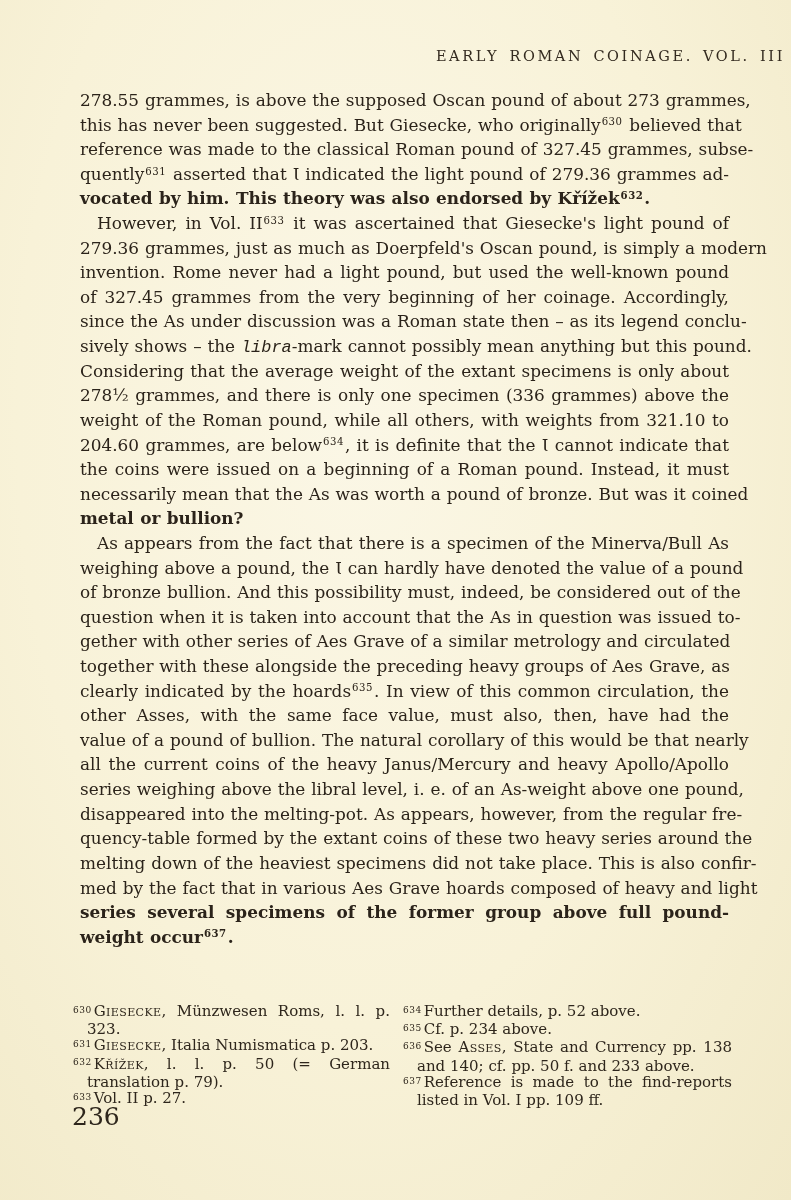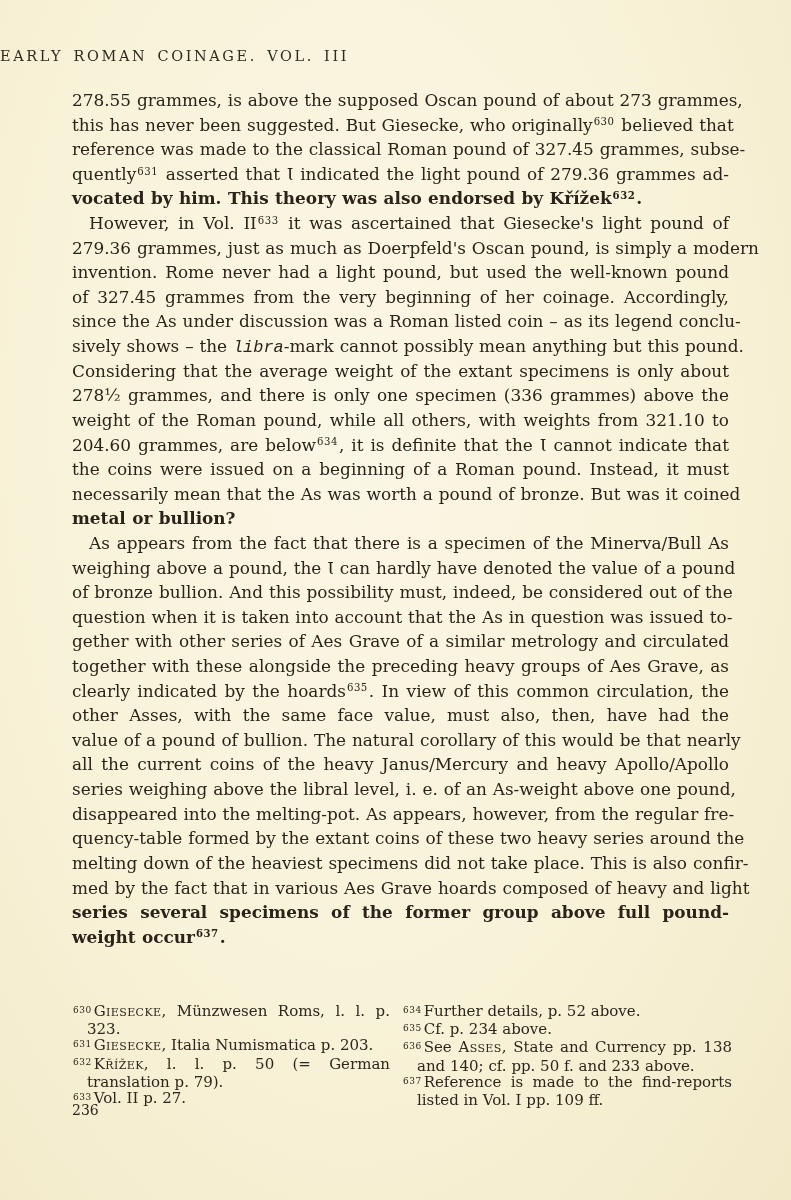--- a/index.html
+++ b/index.html
@@ -10,40 +10,41 @@
   .paper {
     position: relative;
     width: 791px; height: 1200px;
     background: radial-gradient(ellipse at 45% 35%, #fbf7e6 0%, #f8f2d8 55%, #f1e9c8 100%);
     font-family: "DejaVu Serif", "Liberation Serif", serif;
     color: #2b231a;
   }
   .running-header {
     position: absolute;
     top: 48px; left: 0; right: 6px;
-    text-align: left;
+    text-align: right;
     font-size: 14.5px;
     letter-spacing: 2.6px;
     word-spacing: 3px;
     color: #332a1f;
   }
   .text-block {
     position: absolute;
     top: 88px; left: 72px;
     width: 657px;
     font-size: 16.9px;
   }
   .para { margin: 0; }
   .line {
     line-height: 24.62px;
     height: 24.62px;
     white-space: nowrap;
     text-align: justify;
     text-align-last: justify;
     word-spacing: 0.5px;
+    margin-left: 8px;
   }
   .para .line.last {
     text-align-last: left;
     white-space: normal;
     font-weight: bold;
   }
   .para.indent .line:first-child { text-indent: 17px; }
   .it { font-style: italic; font-family: Liberation Mono, monospace; }
   .sc { font-variant: small-caps; letter-spacing: 0.4px; }
   .sup {
@@ -66,21 +67,21 @@
   .footnote {
     padding-left: 15px;
     text-indent: -15px;
     text-align: justify;
     color: #2e261c;
   }
   .footnote .sup { top: -0.35em; padding-right: 2px; }
   .page-number {
     position: absolute;
     top: 1102px; left: 72px;
-    font-size: 14px;
+    font-size: 25px;
     color: #2e261c;
   }
 </style>
 </head>
 <body>
 
 <div class="paper">
 
   <div class="running-header">EARLY ROMAN COINAGE. VOL. III</div>
 
@@ -90,21 +91,21 @@
         <div class="line">this has never been suggested. But Giesecke, who originally<span class="sup">630</span> believed that</div>
         <div class="line">reference was made to the classical Roman pound of 327.45 grammes, subse-</div>
         <div class="line">quently<span class="sup">631</span> asserted that Ɩ indicated the light pound of 279.36 grammes ad-</div>
         <div class="line last">vocated by him. This theory was also endorsed by Křížek<span class="sup">632</span>.</div>
       </div>
       <div class="para indent">
         <div class="line">However, in Vol. II<span class="sup">633</span> it was ascertained that Giesecke's light pound of</div>
         <div class="line">279.36 grammes, just as much as Doerpfeld's Oscan pound, is simply a modern</div>
         <div class="line">invention. Rome never had a light pound, but used the well-known pound</div>
         <div class="line">of 327.45 grammes from the very beginning of her coinage. Accordingly,</div>
-        <div class="line">since the As under discussion was a Roman listed coin – as its legend conclu-</div>
+        <div class="line">since the As under discussion was a Roman state then – as its legend conclu-</div>
         <div class="line">sively shows – the <span class="it">libra</span>-mark cannot possibly mean anything but this pound.</div>
         <div class="line">Considering that the average weight of the extant specimens is only about</div>
         <div class="line">278½ grammes, and there is only one specimen (336 grammes) above the</div>
         <div class="line">weight of the Roman pound, while all others, with weights from 321.10 to</div>
         <div class="line">204.60 grammes, are below<span class="sup">634</span>, it is definite that the Ɩ cannot indicate that</div>
         <div class="line">the coins were issued on a beginning of a Roman pound. Instead, it must</div>
         <div class="line">necessarily mean that the As was worth a pound of bronze. But was it coined</div>
         <div class="line last">metal or bullion?</div>
       </div>
       <div class="para indent">

